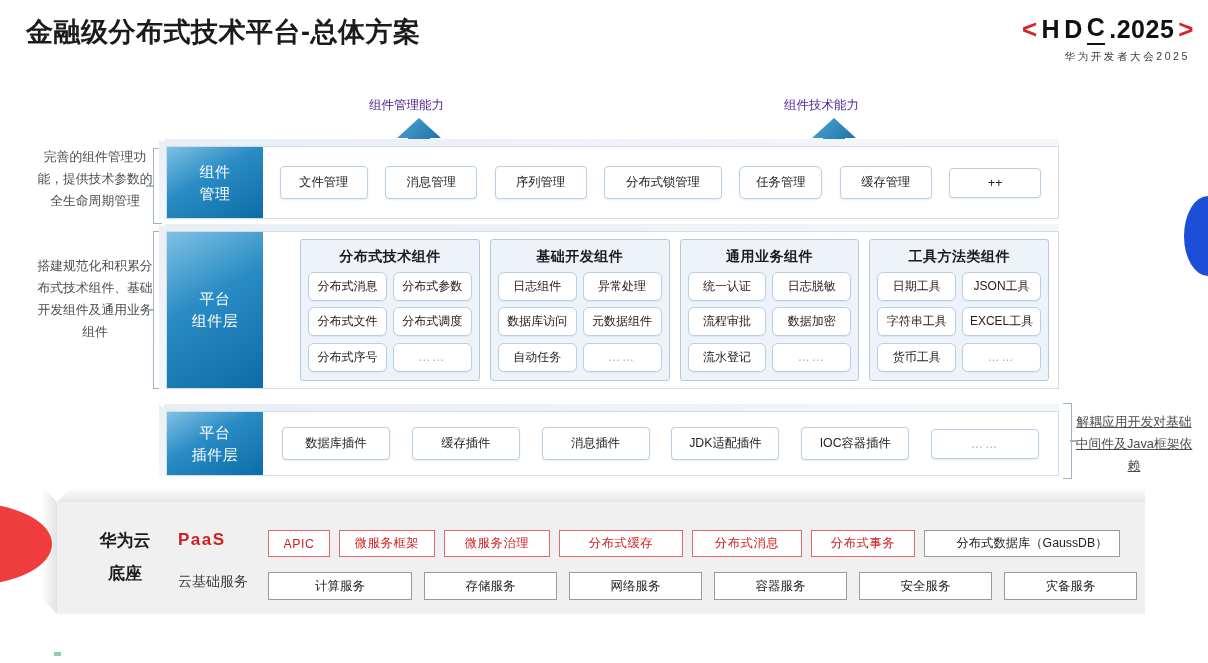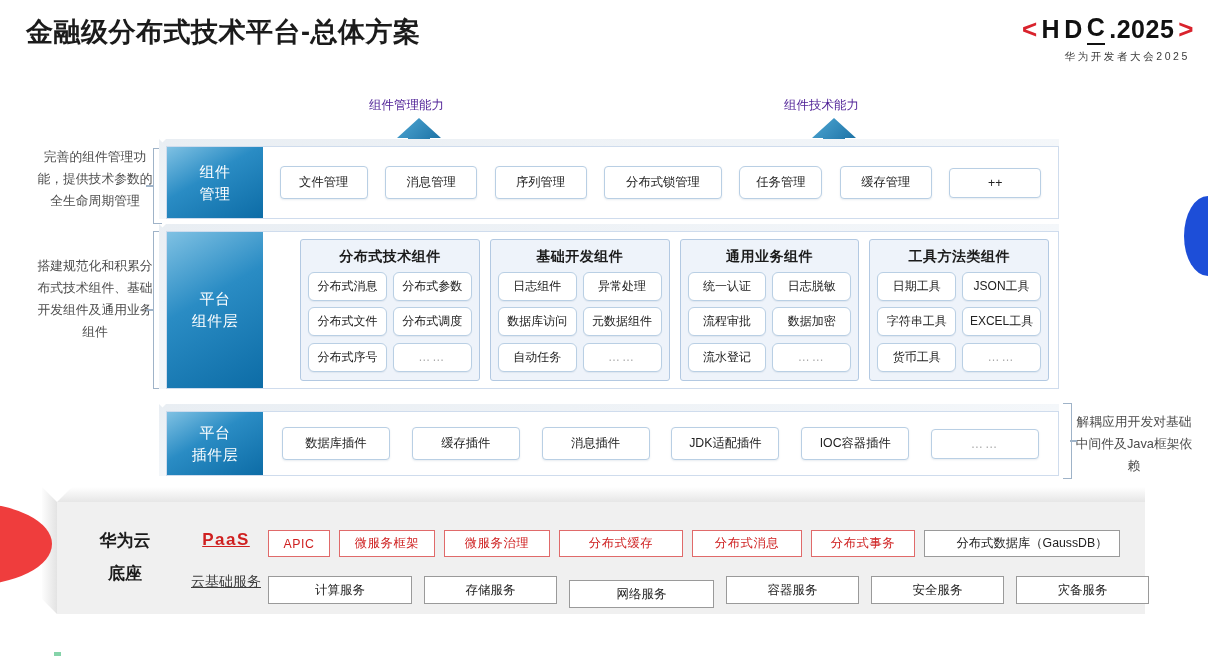--- a/index.html
+++ b/index.html
@@ -130,23 +130,22 @@
     position:absolute; left:42px; top:487px; width:15px; height:127px;
     background:linear-gradient(90deg,#fdfdfd 0%, #e3e3e3 100%);
     clip-path: polygon(0 0, 15px 15px, 15px 100%, 0 calc(100% - 15px));
   }
   .paas-title {
     position:absolute; left:70px; top:524px; width:110px;
     text-align:center; font-size:17px; font-weight:700; color:#1b1b1b;
     line-height:33px;
   }
   .paas-rowlabel {
-    position:absolute; width:96px; text-align:center;
+    position:absolute; width:96px; text-align:left;
     white-space:nowrap;
-    text-decoration:underline;
   }
   .paas-row {
     position:absolute; display:flex; align-items:center; gap:9px;
   }
   .paas-chip {
     background:#ffffff; border:1.6px solid #e06a6a;
     color:#cf2020; font-size:12.3px;
     height:27px; display:flex; align-items:center; justify-content:center;
     white-space:nowrap; letter-spacing:.6px;
   }
@@ -220,21 +219,21 @@
   </div>
 
   <div class="side-note" style="left:35px; top:146px;">完善的组件管理功能，提供技术参数的全生命周期管理</div>
   <div class="bracket" style="left:153px; top:148px; height:76px;"></div>
   <div class="bracket-tick" style="left:146px; top:185px;"></div>
 
   <div class="side-note" style="left:35px; top:255px;">搭建规范化和积累分布式技术组件、基础开发组件及通用业务组件</div>
   <div class="bracket" style="left:153px; top:231px; height:158px;"></div>
   <div class="bracket-tick" style="left:146px; top:309px;"></div>
 
-  <div class="side-note" style="left:1074px; top:411px;">解耦应用开发对基础中间件及Java框架依赖</div>
+  <div class="side-note" style="left:1074px; top:411px;text-decoration:underline;">解耦应用开发对基础中间件及Java框架依赖</div>
   <div class="bracket-r" style="left:1063px; top:403px; height:76px;"></div>
   <div class="bracket-tick" style="left:1070px; top:440px;"></div>
 
   <div class="bevel" style="left:159px; top:139px; width:900px; height:7px; clip-path:polygon(7px 0,100% 0,100% 100%,0 100%);"></div>
   <div class="bevel" style="left:159px; top:139px; width:7px; height:80px; clip-path:polygon(0 0,7px 7px,7px 100%,0 100%);"></div>
 
   <div class="bevel" style="left:159px; top:224px; width:900px; height:7px; clip-path:polygon(7px 0,100% 0,100% 100%,0 100%);"></div>
   <div class="bevel" style="left:159px; top:224px; width:7px; height:165px; clip-path:polygon(0 0,7px 7px,7px 100%,0 100%);"></div>
 
   <div class="bevel" style="left:159px; top:404px; width:900px; height:7px; clip-path:polygon(7px 0,100% 0,100% 100%,0 100%);"></div>
@@ -347,21 +346,21 @@
     <div class="paas-chip" style="width:106px;">微服务治理</div>
     <div class="paas-chip" style="width:124px;">分布式缓存</div>
     <div class="paas-chip" style="width:110px;">分布式消息</div>
     <div class="paas-chip" style="width:104px;">分布式事务</div>
     <div class="paas-chip neutral" style="width:196px;padding-left:20px;">分布式数据库（GaussDB）</div>
   </div>
 
   <div class="paas-row" style="left:268px; top:572px; gap:12px;">
     <div class="base-chip" style="width:144px;">计算服务</div>
     <div class="base-chip" style="width:133px;">存储服务</div>
-    <div class="base-chip" style="width:145px;margin-top:8px;">网络服务</div>
+    <div class="base-chip" style="width:133px;">网络服务</div>
     <div class="base-chip" style="width:133px;">容器服务</div>
     <div class="base-chip" style="width:133px;">安全服务</div>
     <div class="base-chip" style="width:133px;">灾备服务</div>
   </div>
 
   <div class="red-pie"></div>
   <div class="blue-half"></div>
   <div class="green-dot"></div>
 
 </div>

